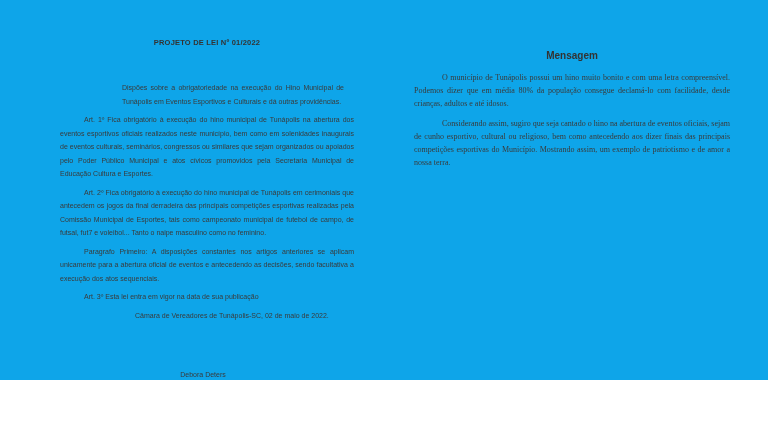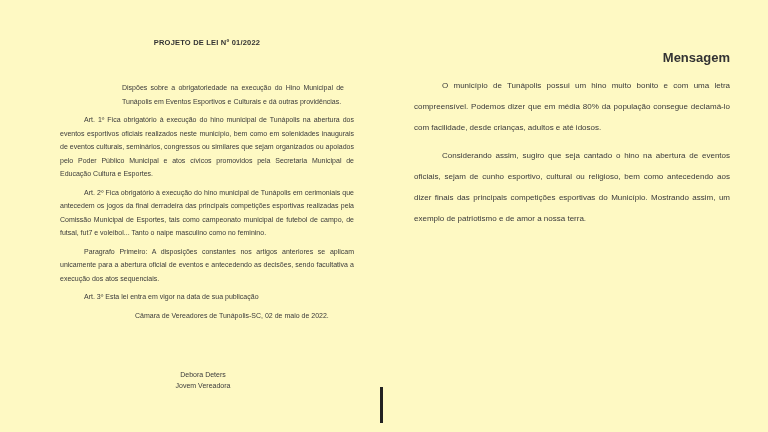--- a/index.html
+++ b/index.html
@@ -1,19 +1,19 @@
 <!DOCTYPE html>
 <html><head>
 <meta charset="utf-8">
 <style>
   html,body{margin:0;padding:0;background:#ffffff;}
   .canvas{
     position:relative;
-    width:768px;height:432px;
-    background:#fef9c3;
+    width:768px;height:380px;
+    background:#0ea5e9;
     overflow:hidden;
     font-family:"Liberation Sans", sans-serif;
     color:#3a3a3a;
   }
   
   .page-left{
     position:absolute;
     left:60px;top:38px;width:294px;
   }
   .doc-title{
@@ -44,30 +44,31 @@
     text-align:center;
     font-size:7px;line-height:11px;
     padding-right:8px;
   }
   
   .page-right{
     position:absolute;
     left:414px;top:50px;width:316px;
   }
   .msg-title{
-    font-size:13px;font-weight:bold;
-    text-align:right;
+    font-size:10px;font-weight:bold;
+    text-align:center;
     color:#333333;
     margin:0 0 10px 0;
   }
   .msg-paragraphs p{
     margin:0 0 7px 0;
-    font-size:8px;line-height:21px;
+    font-size:8px;line-height:13px;
     text-align:justify;
     text-indent:28px;
+    font-family:Liberation Serif, serif;
   }
   
   .divider-bar{
     position:absolute;
     left:380px;top:387px;
     width:2.5px;height:36px;
     background:#222222;
   }
 </style>
 </head>

